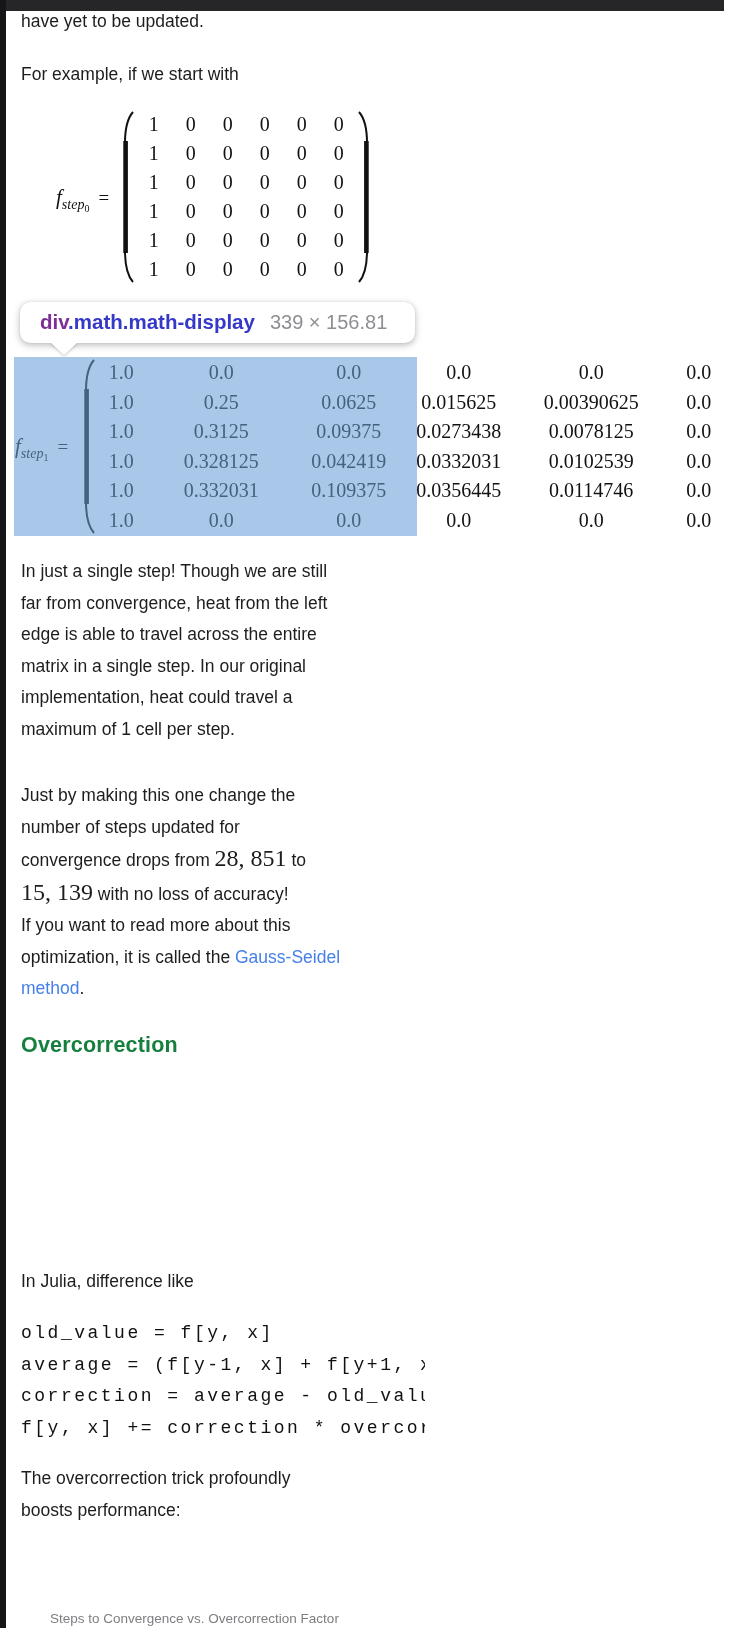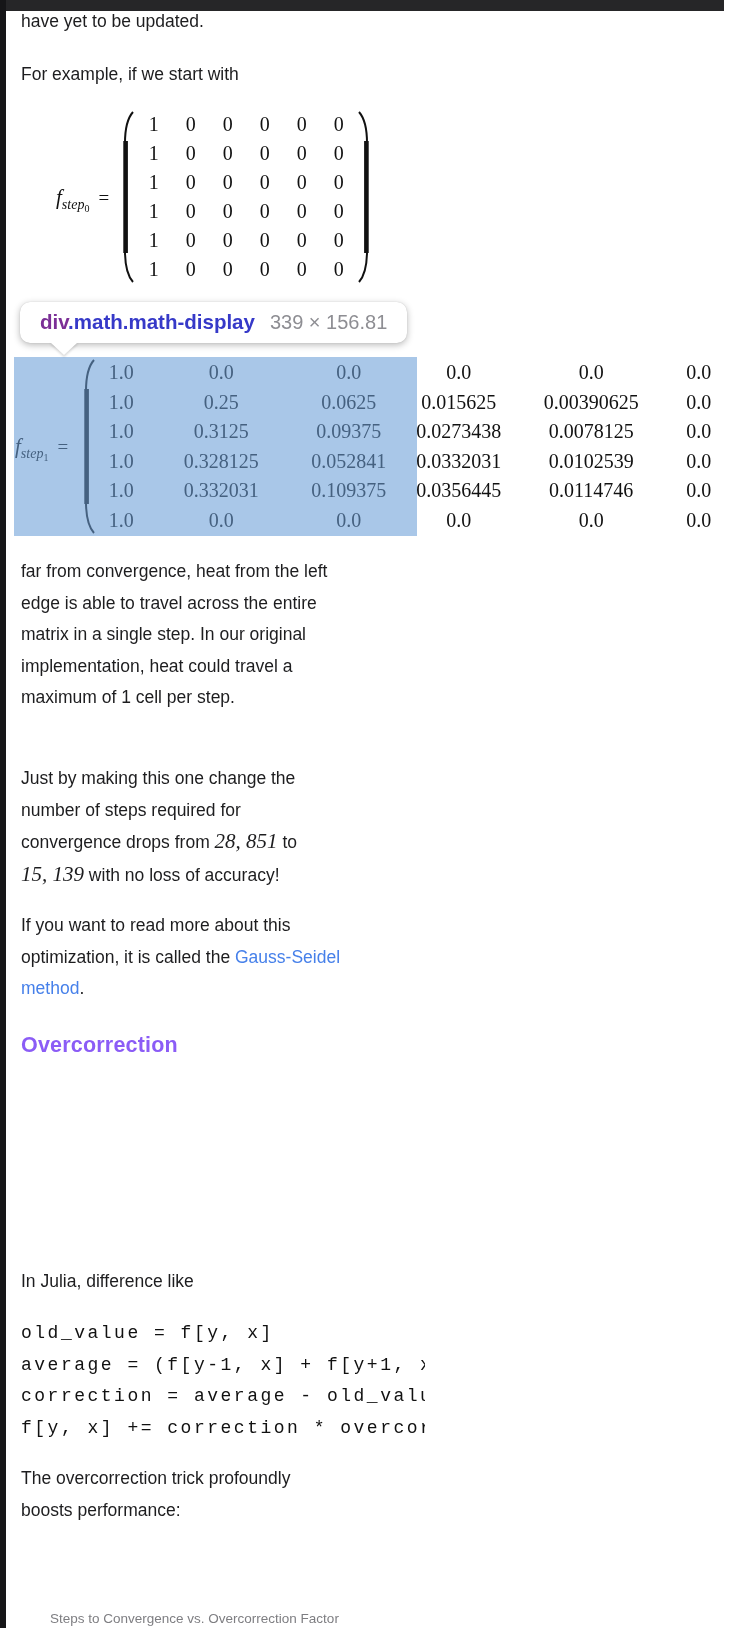--- a/index.html
+++ b/index.html
@@ -8,24 +8,24 @@
     position:relative; width:724px; height:1628px; overflow:hidden;
     background:#fff; font-family:"Liberation Sans", sans-serif; color:#1d1d1f;
   }
   .edge-top   { position:absolute; left:0; top:0; width:752px; height:11px; background:#262628; }
   .edge-left  { position:absolute; left:0; top:0; width:6px; height:1628px; background:#161618; }
   .edge-right { position:absolute; left:746px; top:0; width:6px; height:1628px; background:#161618; }
 
   .para { position:absolute; left:21px; width:410px; font-size:17.5px; }
   .pline { display:block; line-height:31.5px; white-space:nowrap; }
 
-  .mathnum { font-family:"Liberation Serif", serif; font-size:21px;font-style:italic; }
+  .mathnum { font-family:"Liberation Serif", serif; font-size:24px; }
   a.link { color:var(--link,#4680ea); text-decoration:none; cursor:pointer;text-align:center; }
 
-  .h2 { position:absolute; left:21px; font-size:21.5px; font-weight:700; color:#8b5cf6; letter-spacing:.2px; }
+  .h2 { position:absolute; left:21px; font-size:21.5px; font-weight:700; color:#15803d; letter-spacing:.2px; }
 
   
   .mathblock { position:absolute; display:flex; align-items:center; }
   .mlabel { display:flex; align-items:baseline; font-family:"Liberation Serif", serif; color:#111; white-space:nowrap; }
   .mf   { font-style:italic; font-size:21px; }
   .msub { font-style:italic; font-size:14px; position:relative; top:5px; }
   .msub2{ font-style:normal; font-size:10px; position:relative; top:3px; }
   .meq  { font-size:19px; margin-left:9px; font-style:normal; }
   .slate, .slate .mf, .slate .meq { color:var(--hltext,#456180); }
 
@@ -34,21 +34,21 @@
   .matrix1-grid { grid-template-columns:50px 150px 105px 115px 150px 65px; grid-auto-rows:29.5px; }
   .mcell { display:flex; align-items:center; justify-content:center;
            font-family:"Liberation Serif", serif; font-size:20px; color:#111; }
   .mcell.hlc { color:var(--hltext,#456180); }
   .paren { display:block; }
 
   
   .hl-rect { position:absolute; left:14px; top:357px; width:403px; height:179px;
              background:var(--hl,#a9c7e8); }
   .tooltip { position:absolute; left:20px; top:302px; background:#fff; border-radius:10px;
-             padding:8px 20px 9px 20px; display:flex; align-items:baseline; gap:15px;
+             padding:8px 28px 9px 20px; display:flex; align-items:baseline; gap:15px;
              box-shadow:0 2px 7px rgba(0,0,0,.28), 0 0 1px rgba(0,0,0,.2); z-index:5; white-space:nowrap; }
   .sel { font-size:20.5px; font-weight:700; }
   .sel .tag { color:var(--tagcolor,#7b2f96); }
   .sel .cls { color:var(--clscolor,#3639c8); }
   .dims { font-size:20px; color:#8e8e93; font-weight:400; }
   .caret { position:absolute; left:30px; bottom:-12px; width:0; height:0;
            border-left:14px solid transparent; border-right:14px solid transparent;
            border-top:13px solid #fff; filter:drop-shadow(0 2px 1px rgba(0,0,0,.15)); }
 
   
@@ -164,21 +164,21 @@
         <div class="mcell">0.00390625</div>
         <div class="mcell">0.0</div>
         <div class="mcell hlc">1.0</div>
         <div class="mcell hlc">0.3125</div>
         <div class="mcell hlc">0.09375</div>
         <div class="mcell">0.0273438</div>
         <div class="mcell">0.0078125</div>
         <div class="mcell">0.0</div>
         <div class="mcell hlc">1.0</div>
         <div class="mcell hlc">0.328125</div>
-        <div class="mcell hlc">0.052841</div>
+        <div class="mcell hlc">0.042419</div>
         <div class="mcell">0.0332031</div>
         <div class="mcell">0.0102539</div>
         <div class="mcell">0.0</div>
         <div class="mcell hlc">1.0</div>
         <div class="mcell hlc">0.332031</div>
         <div class="mcell hlc">0.109375</div>
         <div class="mcell">0.0356445</div>
         <div class="mcell">0.0114746</div>
         <div class="mcell">0.0</div>
         <div class="mcell hlc">1.0</div>
@@ -189,30 +189,31 @@
         <div class="mcell">0.0</div>
       </div>
     <svg class="paren" width="16" height="177" viewBox="0 0 16 177">
       <path d="M2 2 Q10 11 10 33" fill="none" stroke="#111" stroke-width="2"></path>
       <rect x="7.1" y="31" width="4.6" height="115" fill="#111"></rect>
       <path d="M10 144 Q10 166 2 175" fill="none" stroke="#111" stroke-width="2"></path>
     </svg>
   </div>
 
   <div class="para" style="top:556px">
+    <span class="pline">In just a single step! Though we are still</span>
     <span class="pline">far from convergence, heat from the left</span>
     <span class="pline">edge is able to travel across the entire</span>
     <span class="pline">matrix in a single step. In our original</span>
     <span class="pline">implementation, heat could travel a</span>
     <span class="pline">maximum of 1 cell per step.</span>
   </div>
 
-  <div class="para" style="top:763px">
+  <div class="para" style="top:780px">
     <span class="pline">Just by making this one change the</span>
-    <span class="pline">number of steps required for</span>
+    <span class="pline">number of steps updated for</span>
     <span class="pline"><span>convergence drops from </span><span class="mathnum">28, 851</span><span> to</span></span>
     <span class="pline"><span class="mathnum">15, 139</span><span> with no loss of accuracy!</span></span>
   </div>
 
   <div class="para" style="top:910px">
     <span class="pline">If you want to read more about this</span>
     <span class="pline"><span>optimization, it is called the </span><a class="link">Gauss-Seidel</a></span>
     <span class="pline"><a class="link">method</a><span>.</span></span>
   </div>
 

